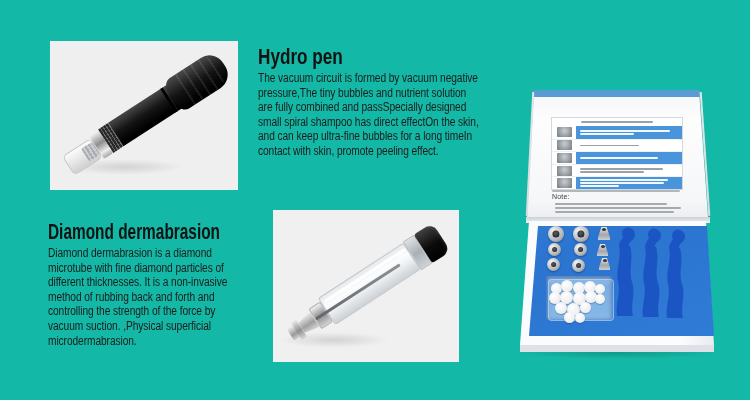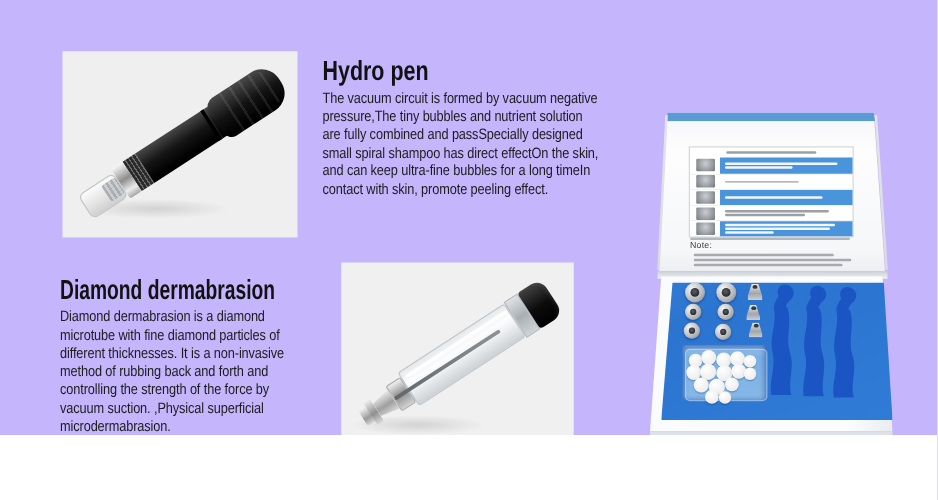--- a/index.html
+++ b/index.html
@@ -1,18 +1,18 @@
 <!DOCTYPE html>
 <html><head>
 <meta charset="utf-8">
 <style>
   * { margin:0; padding:0; box-sizing:border-box; }
   html,body { background:#ffffff; }
   .canvas {
-    position:relative; width:750px; height:348px; background:#c4b5fd;
+    position:relative; width:750px; height:400px; background:#14b8a6;
     overflow:hidden; font-family:"Liberation Sans", sans-serif;
   }
 
   
   .sec-title {
     position:absolute; font-weight:700; color:#121212; font-size:22px;
     line-height:1.1; transform-origin:left top; white-space:nowrap;
   }
   .t-hydro   { left:258px; top:45px;  transform:scaleX(.78); }
   .t-diamond { left:48px;  top:220px; transform:scaleX(.70); }

